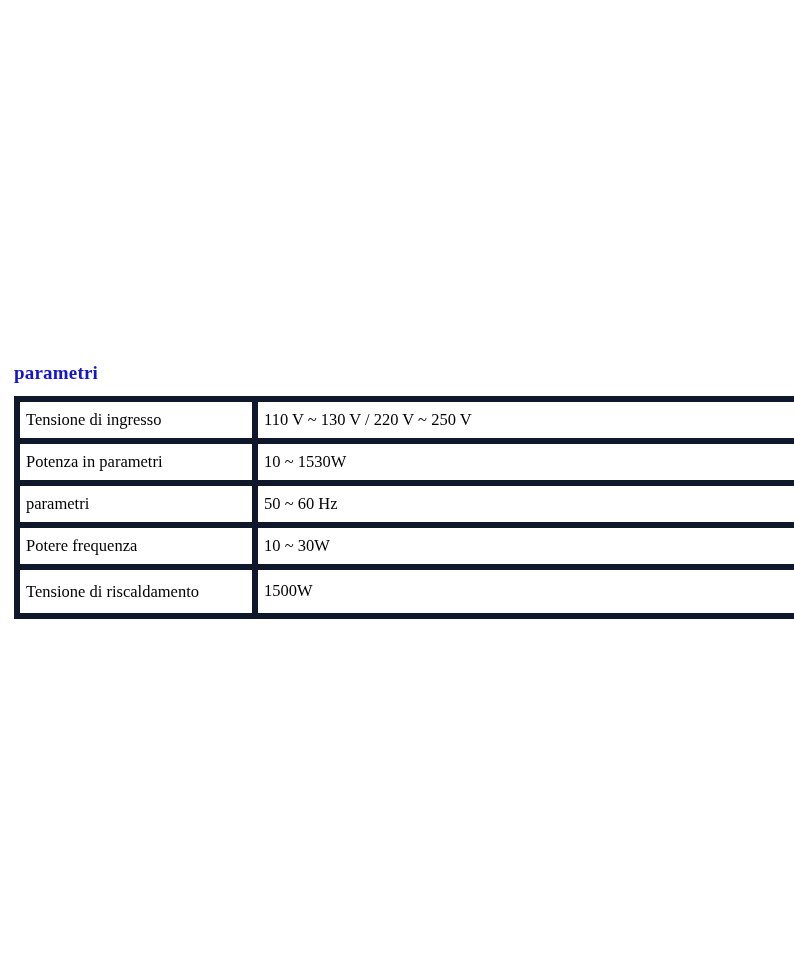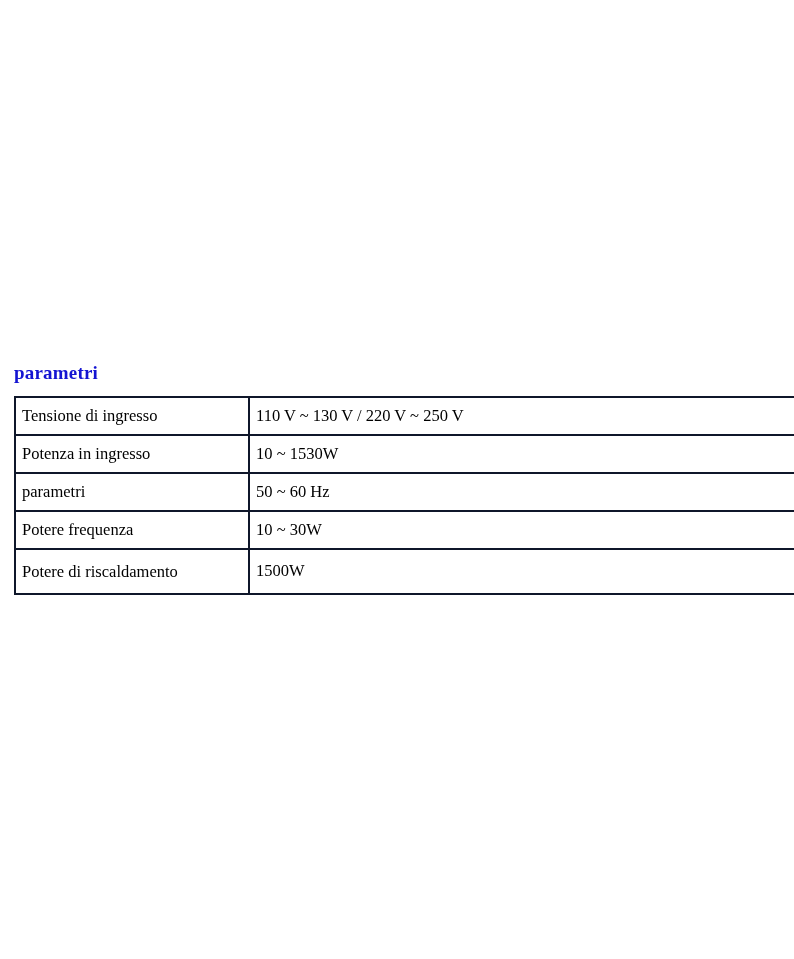--- a/index.html
+++ b/index.html
@@ -35,21 +35,21 @@
   .spec-table {
     position: absolute;
     left: 14px;
     top: 396px;
     width: 766px;
     border-collapse: collapse;
     table-layout: fixed;
     background: #ffffff;
   }
   .spec-table td {
-    border: 2px solid #0f172a;
+    border: 6px solid #0f172a;
     font-family: "Liberation Serif", serif;
     font-size: 16.5px;
     line-height: 1.45;
     color: #000000;
     padding: 6px 6px 6px 6px;
     vertical-align: middle;
   }
   .spec-table td.label {
     width: 220px;
     vertical-align: top;
@@ -86,31 +86,31 @@
 
   <div class="section-title">parametri</div>
 
   <table class="spec-table">
     <tbody>
       <tr>
         <td class="label">Tensione di ingresso</td>
         <td class="value">110 V ~ 130 V / 220 V ~ 250 V</td>
       </tr>
       <tr>
-        <td class="label">Potenza in ingresso</td>
+        <td class="label">Potenza in parametri</td>
         <td class="value">10 ~ 1530W</td>
       </tr>
       <tr>
         <td class="label">parametri</td>
         <td class="value">50 ~ 60 Hz</td>
       </tr>
       <tr>
         <td class="label">Potere frequenza</td>
         <td class="value">10 ~ 30W</td>
       </tr>
       <tr class="tall">
-        <td class="label">Potere di riscaldamento</td>
+        <td class="label">Tensione di riscaldamento</td>
         <td class="value">1500W</td>
       </tr>
     </tbody>
   </table>
 
 </div>
 
 </body></html>

